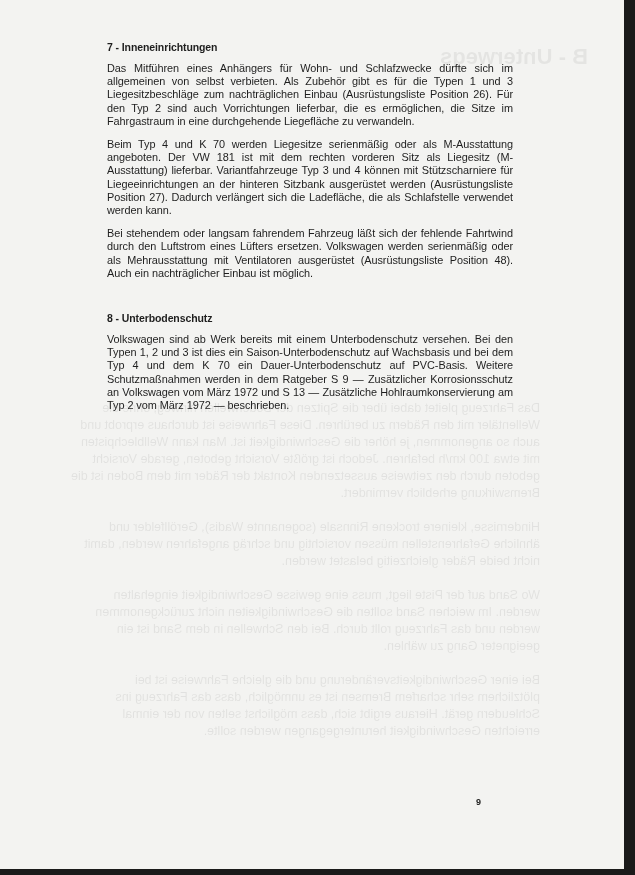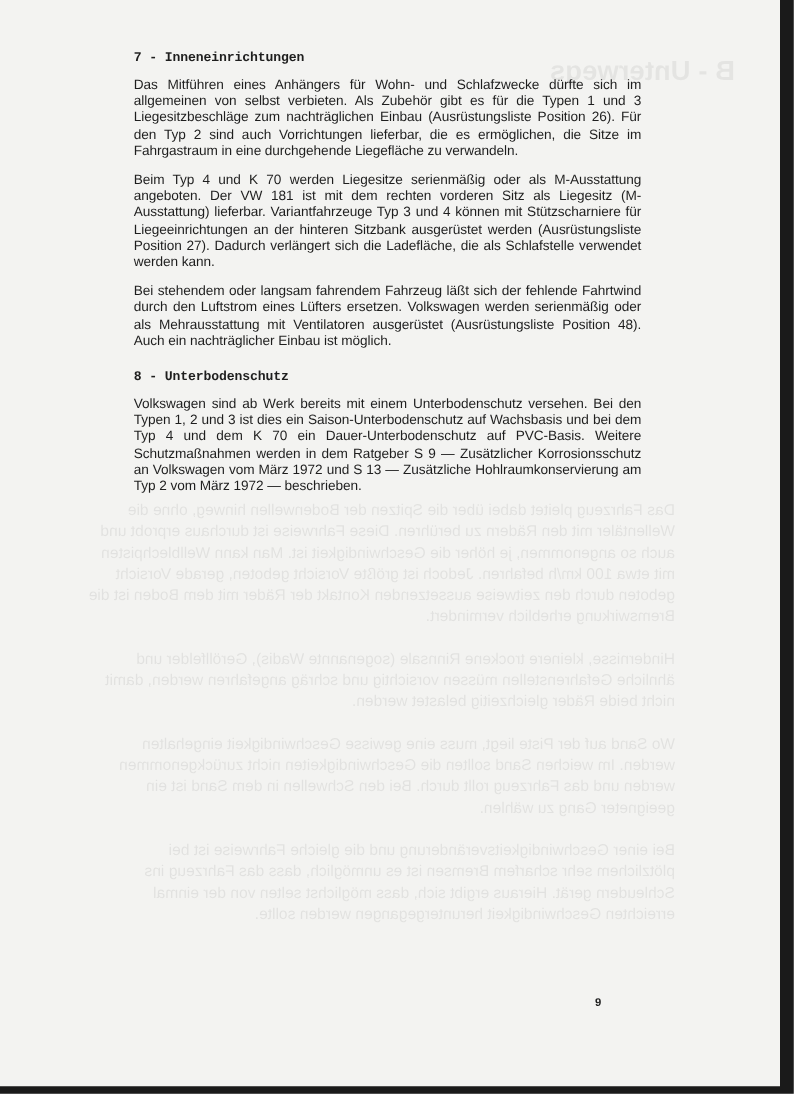--- a/index.html
+++ b/index.html
@@ -27,28 +27,27 @@
       font-size: 22px; font-weight: bold; color: rgba(0,0,0,0.06);
       transform: scaleX(-1);
     }
     .content {
       position: absolute; left: 107px; top: 41px; width: 406px;
       color: #1e1e1e;
     }
     h2 {
       font-size: 10.5px; font-weight: bold; margin: 0 0 9px 0;
       letter-spacing: -0.1px;
-      font-family: Liberation Mono, monospace;
     }
     p {
       font-size: 10.9px; line-height: 13.2px; margin: 0 0 10px 0;
       text-align: justify;
       letter-spacing: -0.05px;
     }
-    .sec2 { margin-top: 16px; }
+    .sec2 { margin-top: 32px; }
     .page-number {
       position: absolute; left: 476px; top: 797px;
       font-size: 9px; font-weight: bold; color: #1e1e1e;
     }
   </style>
 </head>
 <body>
 
 <div class="page">
   <div class="bleed-head">B - Unterwegs</div>

